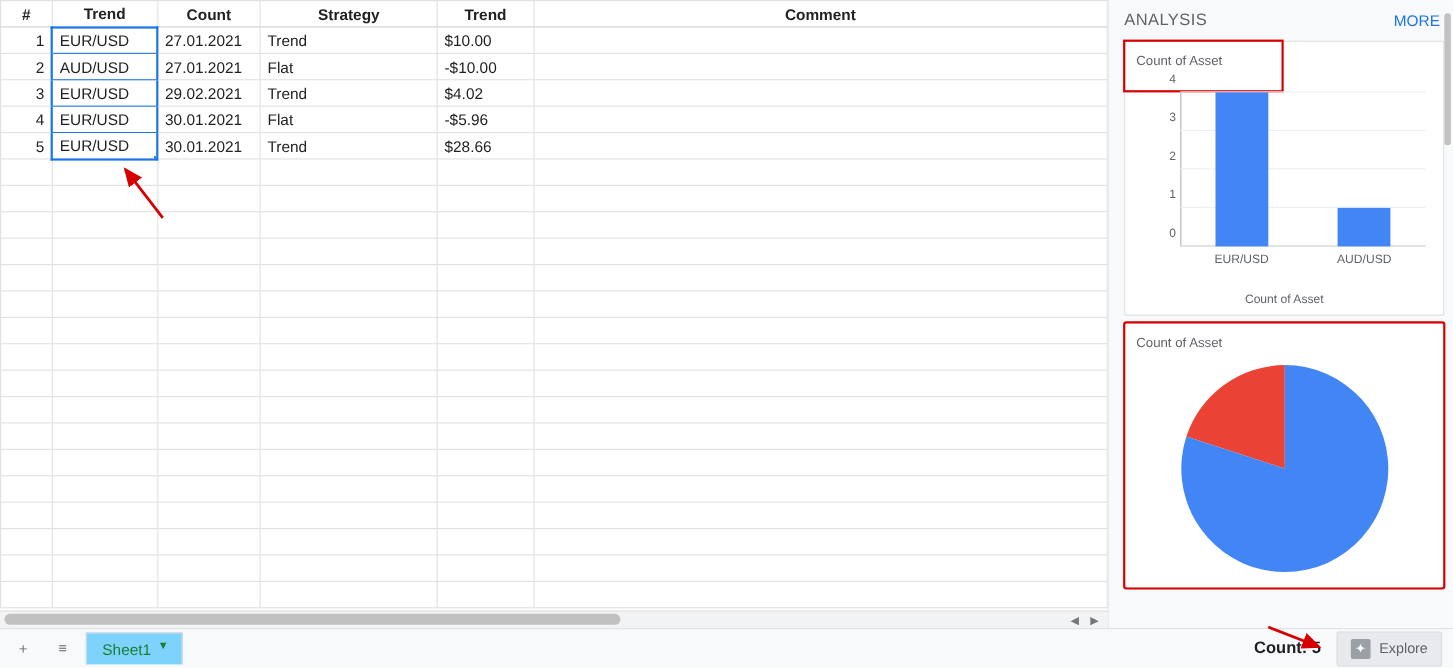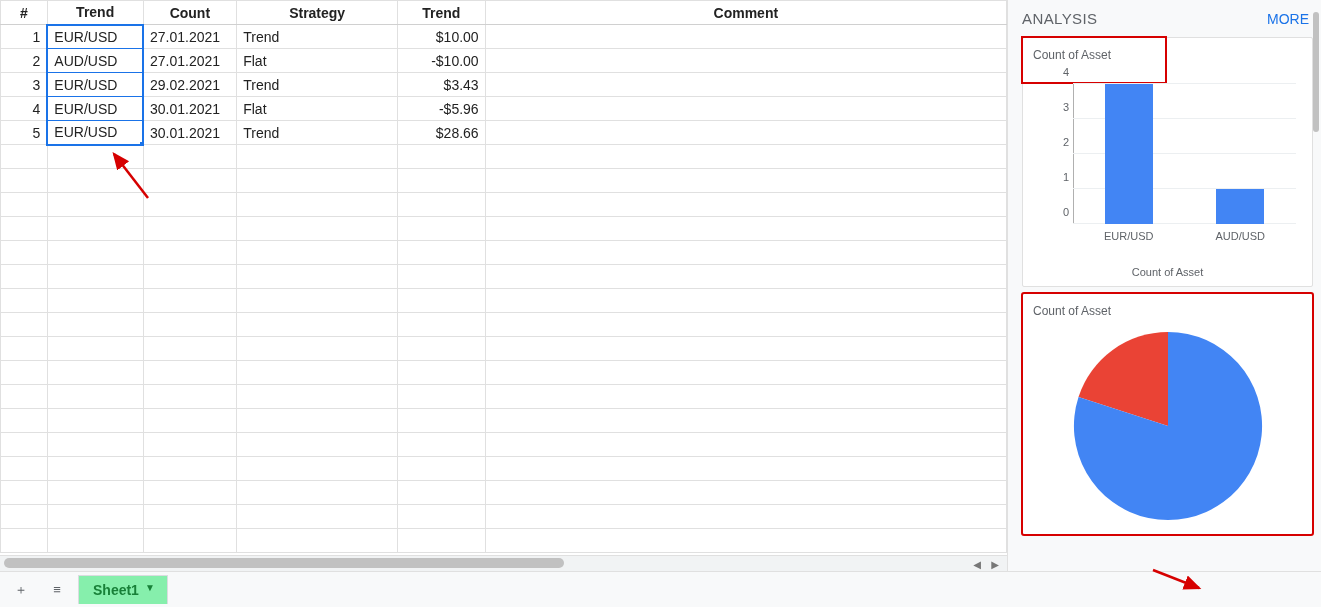--- a/index.html
+++ b/index.html
@@ -17,21 +17,21 @@
   table.grid th, table.grid td {
     border: 1px solid #e0e0e0; height: 24px; padding: 0 6px;
     font-size: 14px; text-align: left; white-space: nowrap; overflow: hidden;
     background: #fff;
   }
   table.grid th {
     background: #fff; font-weight: 700; text-align: center; color: #222;
     border-bottom: 1px solid #d0d0d0;
   }
   table.grid td.rownum { text-align: right; color: #222; }
-  table.grid td.result { text-align: right; }
+  table.grid td.result { }
   col.c-num { width: 46px; }
   col.c-asset { width: 94px; }
   col.c-date { width: 92px; }
   col.c-strategy { width: 158px; }
   col.c-result { width: 86px; }
   col.c-comment { width: 512px; }
   
   .sel {
     border: 1px solid #1a73e8 !important;
     background: #e8f0fe;
@@ -77,23 +77,23 @@
   .arrow-red { position: absolute; color: #d60000; pointer-events:none; z-index: 5; }
   
   .bottombar {
     height: 36px; border-top: 1px solid #e0e0e0; background: #f8f9fa;
     display: flex; align-items: center; justify-content: space-between;
     padding: 0 6px 0 6px;
   }
   .tabs { display: flex; align-items: center; gap: 6px; }
   .tabs .btn { width: 30px; height: 28px; display:flex; align-items:center; justify-content:center; color:#5f6368; cursor:pointer; border-radius:4px; }
   .tab {
-    border: 1px solid #dadce0; border-bottom: none; background: #86efac;
+    border: 1px solid #dadce0; border-bottom: none; background: #7dd3fc;
     padding: 6px 12px 6px 14px; border-radius: 0; display: flex; gap:6px;
-    color: #188038; font-weight: 700; font-size: 14px;
+    color: #188038; font-weight: 400; font-size: 14px;
   }
   .tab .caret { font-size: 10px; }
   .bb-right { display:flex; align-items:center; gap: 14px; padding-right: 4px; }
   .count { font-weight: 700; font-size: 15px; color: #202124; }
   .explore {
     display:flex; align-items:center; gap: 8px; background:#e8eaed; color:#5f6368;
     padding: 6px 12px; border-radius: 2px; cursor:pointer; border:1px solid #dadce0;
   }
   .explore .star { width: 18px; height: 18px; background:#9aa0a6; display:flex; align-items:center; justify-content:center; color:#fff; font-size:12px; border-radius:2px; }
   .side-scrollbar { position:absolute; right:2px; top:12px; width:6px; height:120px; background:#c1c1c1; border-radius:3px; }
@@ -140,21 +140,21 @@
                 <td>27.01.2021</td>
                 <td>Flat</td>
                 <td class="result">-$10.00</td>
                 <td></td>
               </tr>
               <tr>
                 <td class="rownum">3</td>
                 <td class="sel sel-left sel-right">EUR/USD</td>
                 <td>29.02.2021</td>
                 <td>Trend</td>
-                <td class="result">$3.43</td>
+                <td class="result">$4.02</td>
                 <td></td>
               </tr>
               <tr>
                 <td class="rownum">4</td>
                 <td class="sel sel-left sel-right">EUR/USD</td>
                 <td>30.01.2021</td>
                 <td>Flat</td>
                 <td class="result">-$5.96</td>
                 <td></td>
               </tr>
@@ -369,20 +369,27 @@
 
   <div class="bottombar" style="position:relative;">
     <div class="tabs">
       <div class="btn" title="Add sheet">＋</div>
       <div class="btn" title="All sheets">≡</div>
       <div class="tab">
         <span>Sheet1</span>
         <span class="caret">▼</span>
       </div>
     </div>
+    <div class="bb-right">
+      <div class="count">Count: 5</div>
+      <div class="explore">
+        <span class="star">✦</span>
+        <span>Explore</span>
+      </div>
+    </div>
 
     <svg class="arrow-red" style="right:116px; top:-6px;" width="56" height="32">
       <defs>
           <marker id="ah2" markerWidth="8" markerHeight="8" refX="6" refY="3" orient="auto">
             <path d="M0,0 L7,3 L0,6 Z" fill="#d60000"></path>
           </marker>
         </defs>
       <line x1="4" y1="4" x2="50" y2="22" stroke="#d60000" stroke-width="2.5" marker-end="url(#ah2)"></line>
     </svg>
   </div>

